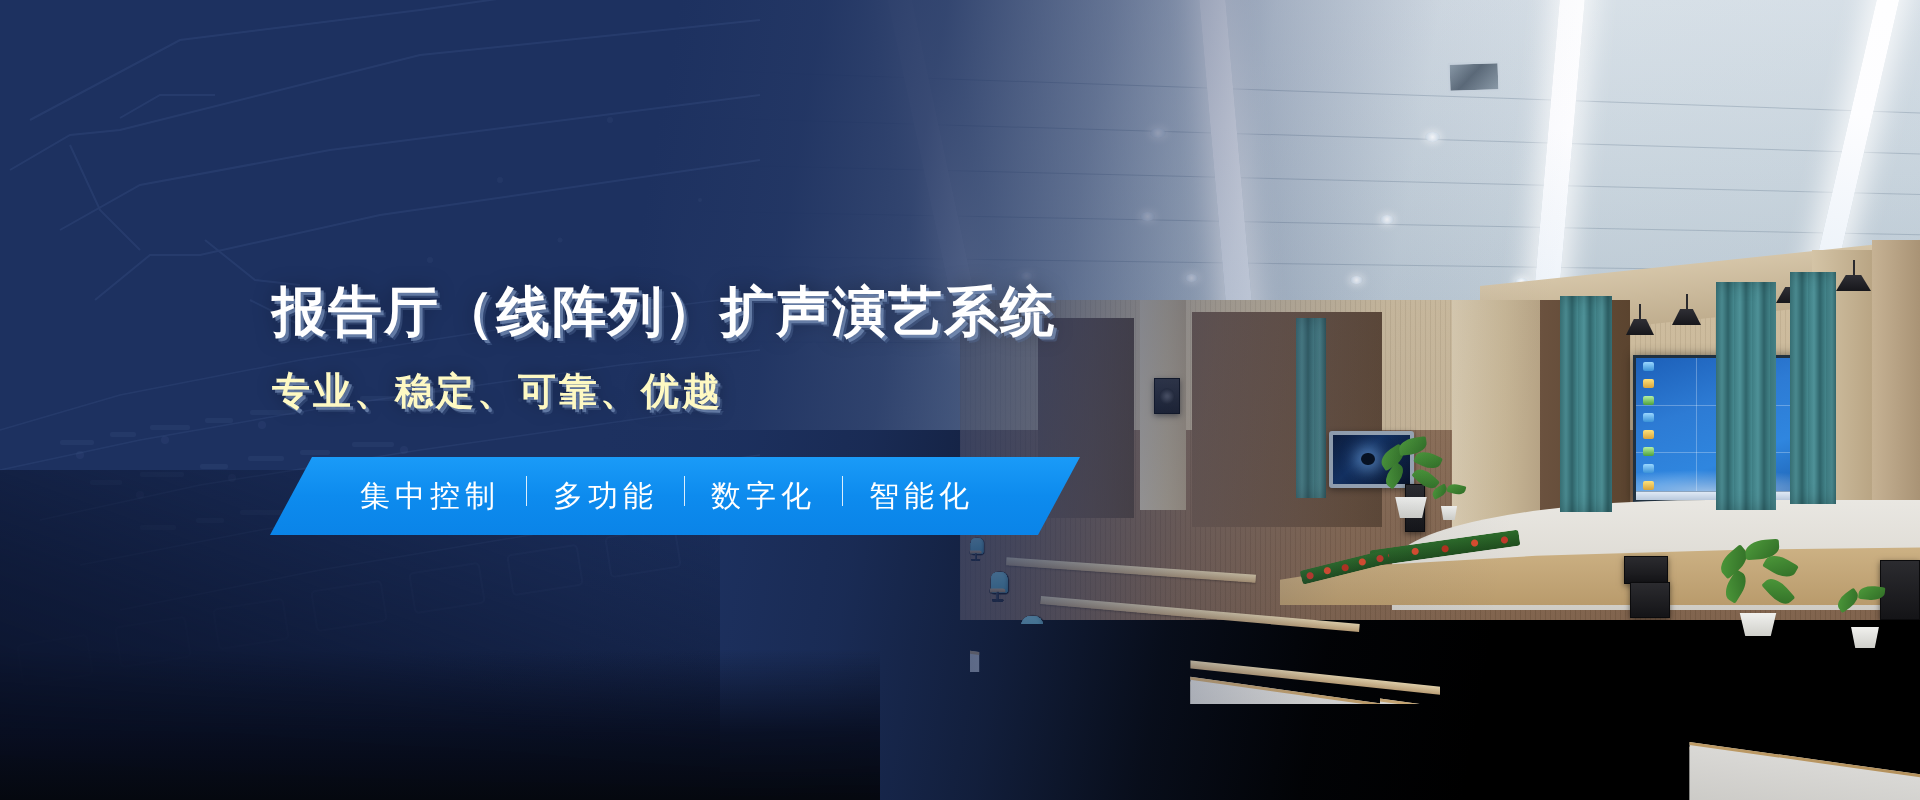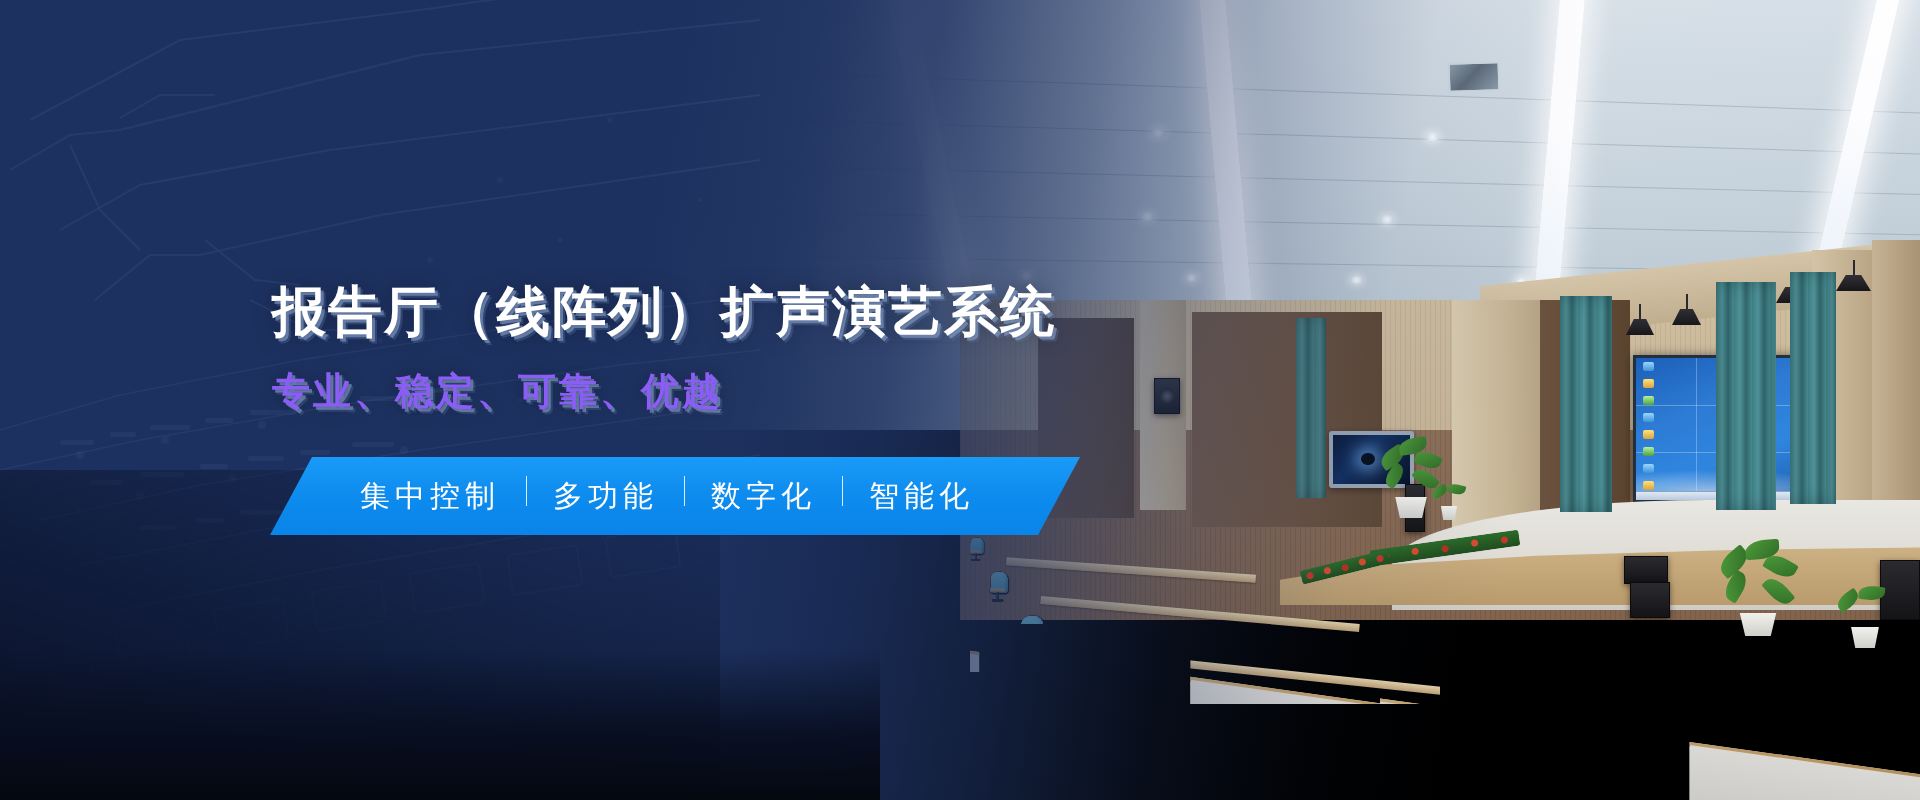--- a/index.html
+++ b/index.html
@@ -294,21 +294,21 @@
     font-size:54px; font-weight:bold; color:#ffffff;
     letter-spacing:2px; white-space:nowrap;
     font-family:"DejaVu Sans","Liberation Sans",sans-serif;
     text-shadow:
       3px 3px 0 rgba(140,165,205,.55),
       5px 5px 0 rgba(90,115,160,.35),
       0 0 20px rgba(0,0,0,.35);
   }
   .subhead{
     position:absolute; left:252px; top:366px;
-    font-size:38px; font-weight:bold; color:#8b5cf6;
+    font-size:38px; font-weight:bold; color:#fef9c3;
     letter-spacing:3px; white-space:nowrap;
     font-family:"DejaVu Sans","Liberation Sans",sans-serif;
     text-shadow:
       3px 3px 0 rgba(140,165,205,.55),
       5px 5px 0 rgba(90,115,160,.30),
       0 0 18px rgba(0,0,0,.35);
   }
 
   .tagbar{
     position:absolute; left:250px; top:457px;

